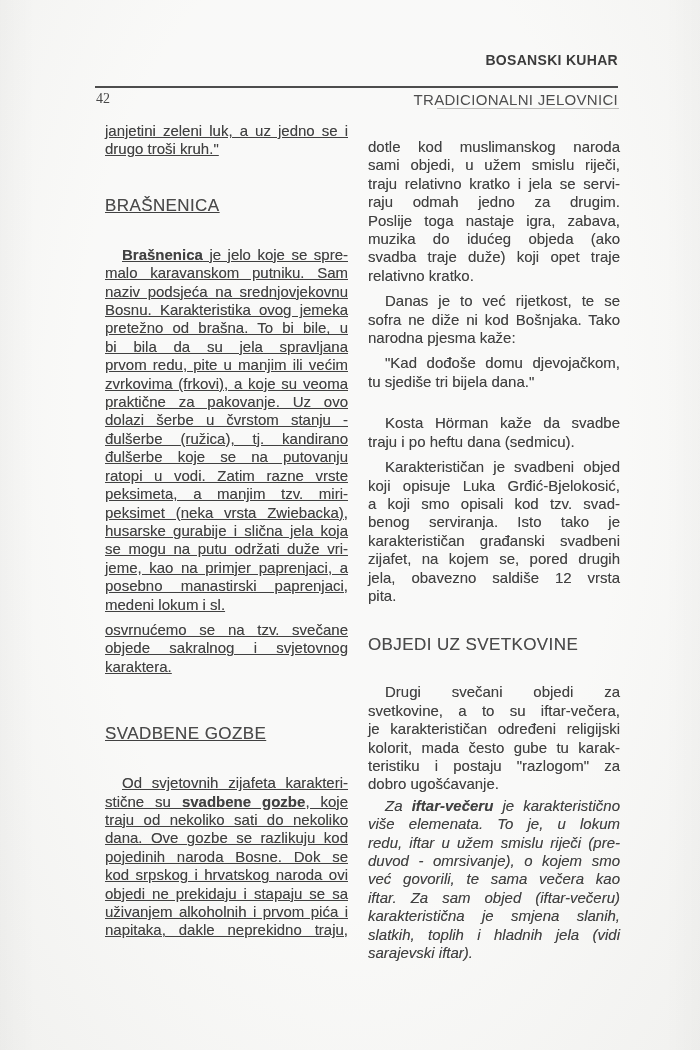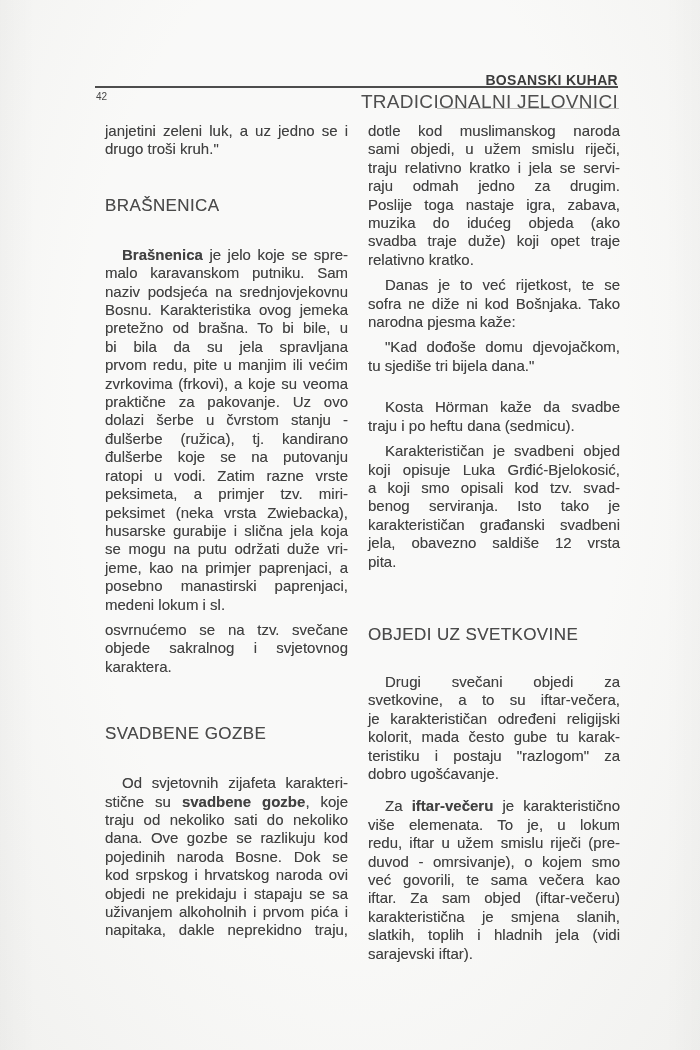--- a/index.html
+++ b/index.html
@@ -15,61 +15,62 @@
       linear-gradient(90deg, rgba(0,0,0,0.025), rgba(0,0,0,0) 5%, rgba(0,0,0,0) 95%, rgba(0,0,0,0.02)),
       radial-gradient(ellipse at 50% 40%, rgba(255,255,255,0.35) 55%, rgba(0,0,0,0.02) 100%);
     overflow: hidden;
     font-family: "Liberation Sans", sans-serif;
     color: #3f3f3f;
   }
 
   
   .book-title {
     position: absolute;
-    left: 95px; top: 72px; width: 523px;
+    left: 95px; top: 52px; width: 523px;
     text-align: right;
     font-size: 14px; font-weight: bold;
     letter-spacing: 0.3px;
     color: #3c3c3c;
   }
   .header-rule {
     position: absolute;
     left: 95px; top: 86px; width: 523px;
     border-top: 2px solid #4d4d4d;
   }
   .page-number {
     position: absolute;
     left: 96px; top: 91px;
-    font-size: 10px;
+    font-size: 14px;
     color: #474747;
+    font-family: Liberation Serif, serif;
   }
   .subtitle {
     position: absolute;
     left: 95px; top: 91px; width: 523px;
     text-align: right;
-    font-size: 19px;
+    font-size: 15px;
     letter-spacing: 0.3px;
     color: #4e4e4e;
   }
   .subtitle-rule {
     position: absolute;
     left: 437px; top: 108px; width: 182px;
     border-top: 1px solid #bcbcba;
   }
 
   
   .col {
     position: absolute;
     top: 122px;
     font-size: 15px;
     line-height: 18.4px;
     color: #414141;
     text-shadow: 0 0 0.5px rgba(65,65,65,0.45);
   }
-  .col-left  { left: 105px; width: 243px; }
+  .col-left  { left: 105px; width: 243px; text-decoration: underline; }
   .col-right { left: 368px; width: 252px; }
 
   .heading {
     font-size: 17px;
     line-height: 20px;
     letter-spacing: 0.4px;
     color: #4a4a4a;
   }
 
   .line {
@@ -109,21 +110,21 @@
         <div class="line"><span>Bosnu. Karakteristika ovog jemeka</span></div>
         <div class="line"><span>pretežno od brašna. To bi bile, u</span></div>
         <div class="line"><span>bi bila da su jela spravljana</span></div>
         <div class="line"><span>prvom redu, pite u manjim ili većim</span></div>
         <div class="line"><span>zvrkovima (frkovi), a koje su veoma</span></div>
         <div class="line"><span>praktične za pakovanje. Uz ovo</span></div>
         <div class="line"><span>dolazi šerbe u čvrstom stanju -</span></div>
         <div class="line"><span>đulšerbe (ružica), tj. kandirano</span></div>
         <div class="line"><span>đulšerbe koje se na putovanju</span></div>
         <div class="line"><span>ratopi u vodi. Zatim razne vrste</span></div>
-        <div class="line"><span>peksimeta, a primjer tzv. miri-</span></div>
+        <div class="line"><span>peksimeta, a manjim tzv. miri-</span></div>
         <div class="line"><span>peksimet (neka vrsta Zwiebacka),</span></div>
         <div class="line"><span>husarske gurabije i slična jela koja</span></div>
         <div class="line"><span>se mogu na putu održati duže vri-</span></div>
         <div class="line"><span>jeme, kao na primjer paprenjaci, a</span></div>
         <div class="line"><span>posebno manastirski paprenjaci,</span></div>
         <div class="line last"><span>medeni lokum i sl.</span></div>
       </div>
       <div class="para" style="margin-top: 7px;">
         <div class="line"><span>osvrnućemo se na tzv. svečane</span></div>
         <div class="line"><span>objede sakralnog i svjetovnog</span></div>
@@ -137,21 +138,21 @@
         <div class="line"><span>dana. Ove gozbe se razlikuju kod</span></div>
         <div class="line"><span>pojedinih naroda Bosne. Dok se</span></div>
         <div class="line"><span>kod srpskog i hrvatskog naroda ovi</span></div>
         <div class="line"><span>objedi ne prekidaju i stapaju se sa</span></div>
         <div class="line"><span>uživanjem alkoholnih i prvom pića i</span></div>
         <div class="line"><span>napitaka, dakle neprekidno traju,</span></div>
       </div>
     </div>
 
   <div class="col col-right">
-      <div class="para" style="margin-top: 0px;">
+      <div class="para" style="margin-top: 16px;">
         <div class="line"><span>dotle kod muslimanskog naroda</span></div>
         <div class="line"><span>sami objedi, u užem smislu riječi,</span></div>
         <div class="line"><span>traju relativno kratko i jela se servi-</span></div>
         <div class="line"><span>raju odmah jedno za drugim.</span></div>
         <div class="line"><span>Poslije toga nastaje igra, zabava,</span></div>
         <div class="line"><span>muzika do idućeg objeda (ako</span></div>
         <div class="line"><span>svadba traje duže) koji opet traje</span></div>
         <div class="line last"><span>relativno kratko.</span></div>
       </div>
       <div class="para" style="margin-top: 7px;">
@@ -166,33 +167,34 @@
       <div class="para" style="margin-top: 23px;">
         <div class="line first"><span>Kosta Hörman kaže da svadbe</span></div>
         <div class="line last"><span>traju i po heftu dana (sedmicu).</span></div>
       </div>
       <div class="para" style="margin-top: 7px;">
         <div class="line first"><span>Karakterističan je svadbeni objed</span></div>
         <div class="line"><span>koji opisuje Luka Grđić-Bjelokosić,</span></div>
         <div class="line"><span>a koji smo opisali kod tzv. svad-</span></div>
         <div class="line"><span>benog serviranja. Isto tako je</span></div>
         <div class="line"><span>karakterističan građanski svadbeni</span></div>
+        <div class="line"><span>zijafet, na kojem se, pored drugih</span></div>
         <div class="line"><span>jela, obavezno saldiše 12 vrsta</span></div>
         <div class="line last"><span>pita.</span></div>
       </div>
-      <div class="heading" style="margin-top: 54px;">OBJEDI UZ SVETKOVINE</div>
+      <div class="heading" style="margin-top: 30px;">OBJEDI UZ SVETKOVINE</div>
       <div class="para" style="margin-top: 28px;">
         <div class="line first"><span>Drugi svečani objedi za</span></div>
         <div class="line"><span>svetkovine, a to su iftar-večera,</span></div>
         <div class="line"><span>je karakterističan određeni religijski</span></div>
         <div class="line"><span>kolorit, mada često gube tu karak-</span></div>
         <div class="line"><span>teristiku i postaju "razlogom" za</span></div>
         <div class="line last"><span>dobro ugošćavanje.</span></div>
       </div>
-      <div class="para" style="margin-top: 14px;">
+      <div class="para" style="margin-top: 3px; font-style: italic;">
         <div class="line first"><span>Za </span><span class="b">iftar-večeru</span><span> je karakteristično</span></div>
         <div class="line"><span>više elemenata. To je, u lokum</span></div>
         <div class="line"><span>redu, iftar u užem smislu riječi (pre-</span></div>
         <div class="line"><span>duvod - omrsivanje), o kojem smo</span></div>
         <div class="line"><span>već govorili, te sama večera kao</span></div>
         <div class="line"><span>iftar. Za sam objed (iftar-večeru)</span></div>
         <div class="line"><span>karakteristična je smjena slanih,</span></div>
         <div class="line"><span>slatkih, toplih i hladnih jela (vidi</span></div>
         <div class="line last"><span>sarajevski iftar).</span></div>
       </div>

